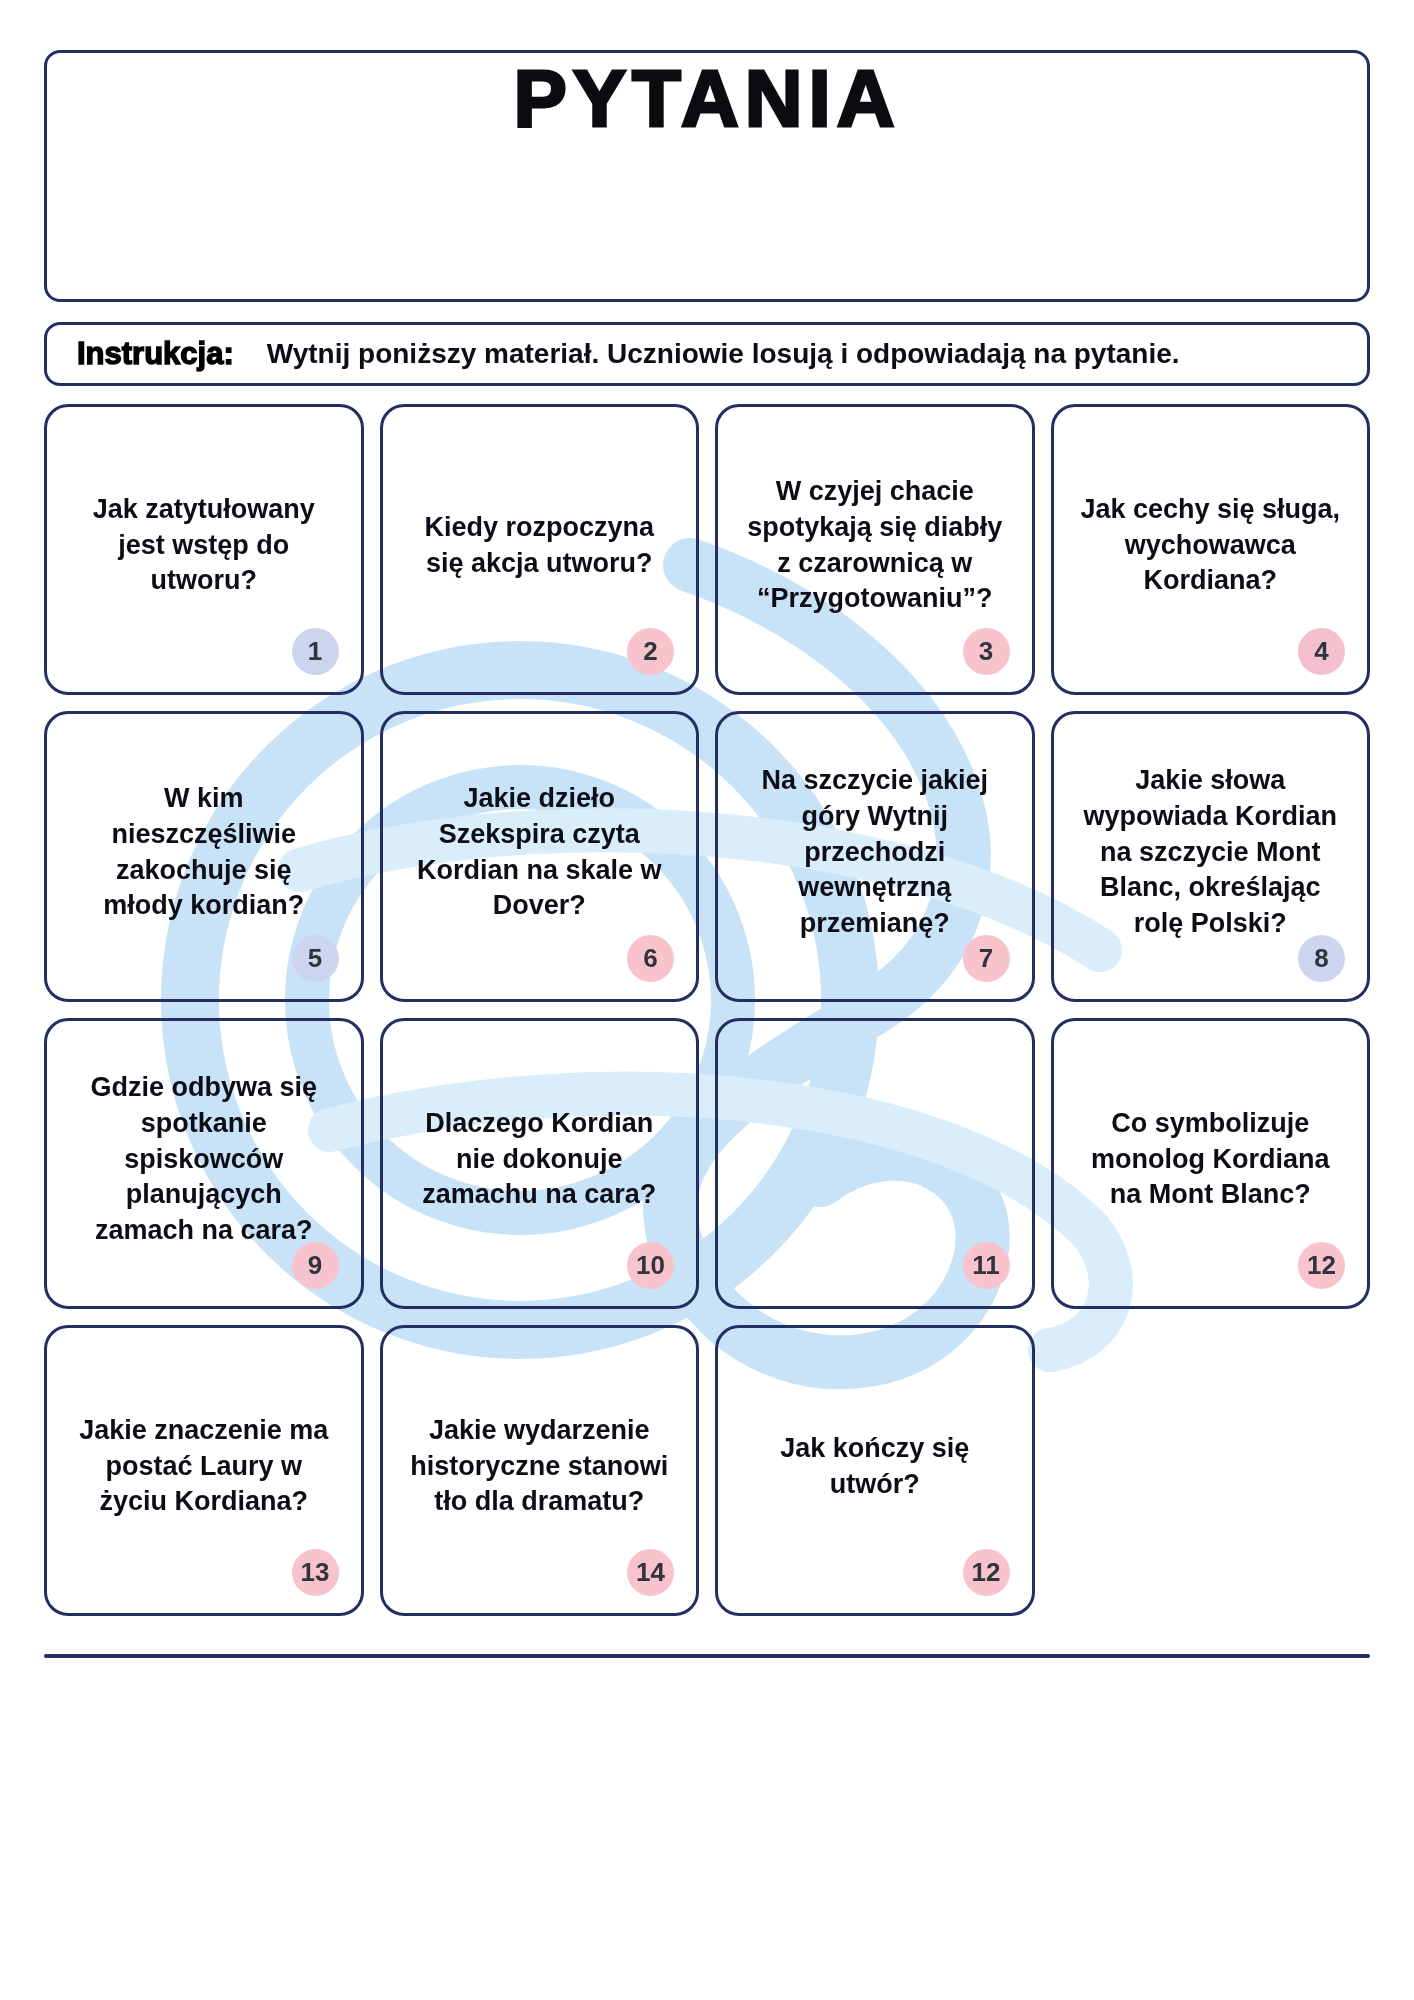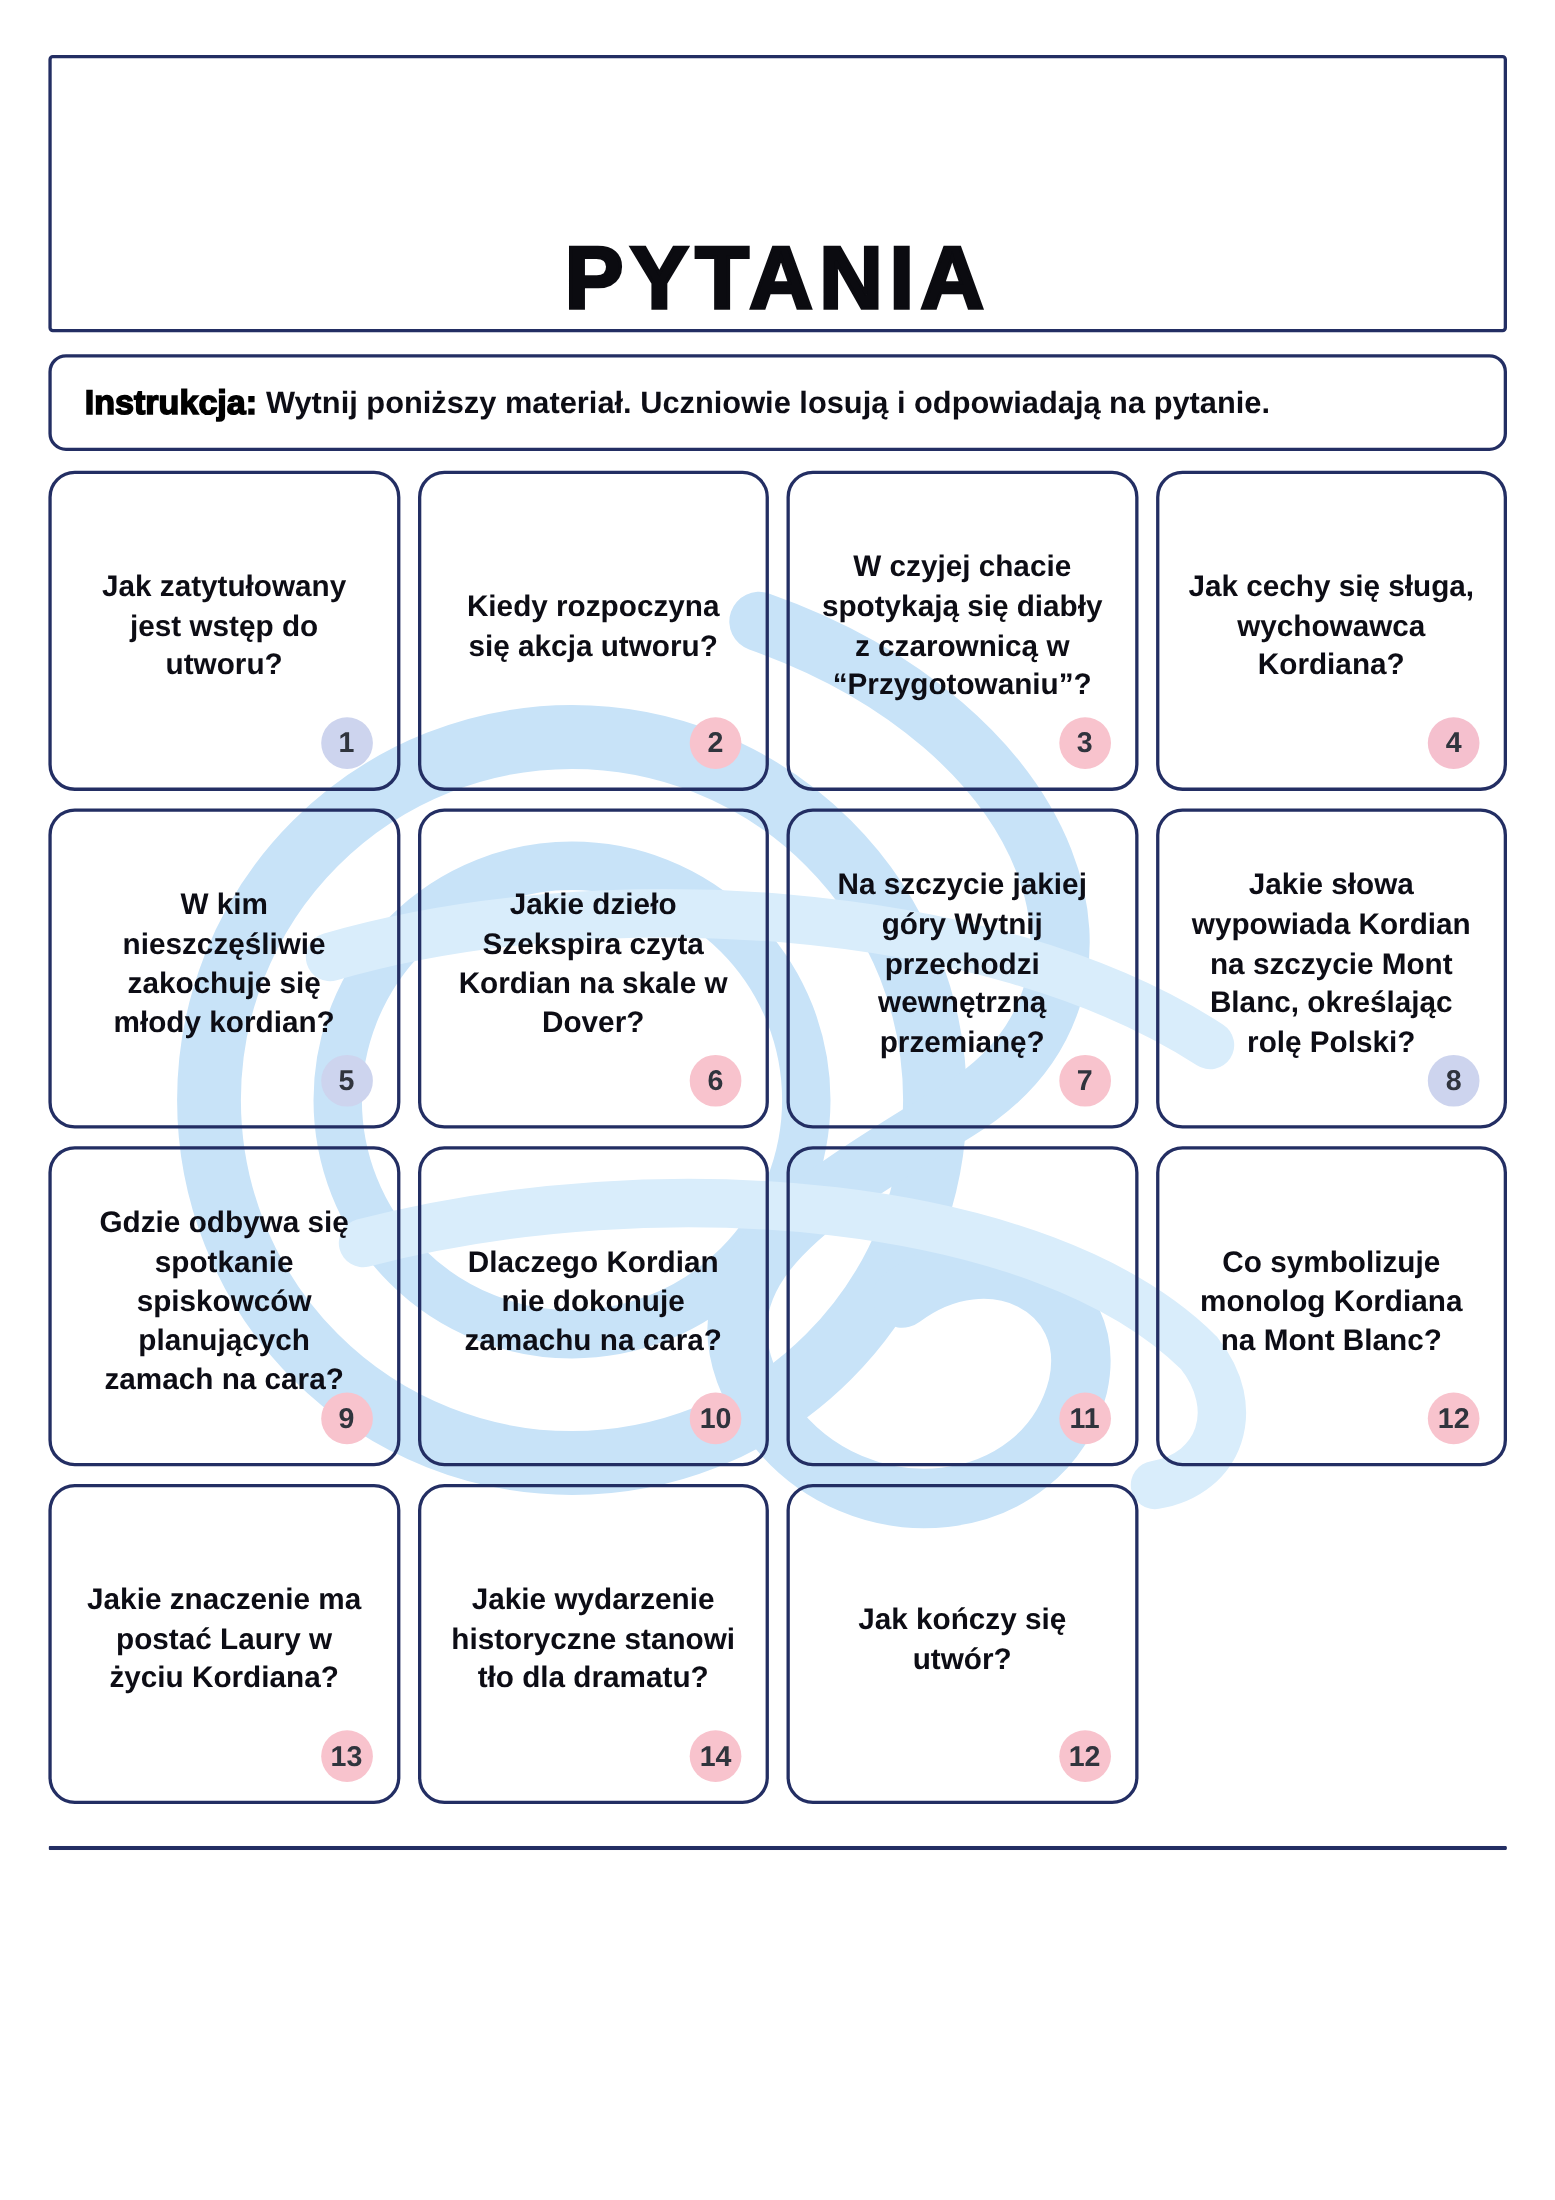--- a/index.html
+++ b/index.html
@@ -26,38 +26,38 @@
     position:relative;z-index:1;
     padding:50px 44px 0 44px;
     width:1414px;
   }
   .box{
     border:3.5px solid var(--border);
     background:transparent;
   }
   .title-box{
     height:252px;
-    border-radius:4px;
-    display:flex;align-items:flex-end;justify-content:center;
+    border-radius:16px;
+    display:flex;align-items:flex-start;justify-content:center;
   }
   .page-title{
     margin:0;
     font-size:80px;
     font-weight:900;
     letter-spacing:6px;
     color:#0b0b10;
     -webkit-text-stroke:3px #0b0b10;
   }
   .instruction-box{
     margin-top:20px;
-    height:88px;
+    height:64px;
     border-radius:16px;
     display:flex;align-items:center;
     padding:0 30px;
-    gap:8px;
+    gap:33px;
   }
   .instruction-label{
     font-size:31px;
     font-weight:900;
     color:#000;
     -webkit-text-stroke:1.4px #000;
     white-space:nowrap;
   }
   .instruction-text{
     font-size:28px;

